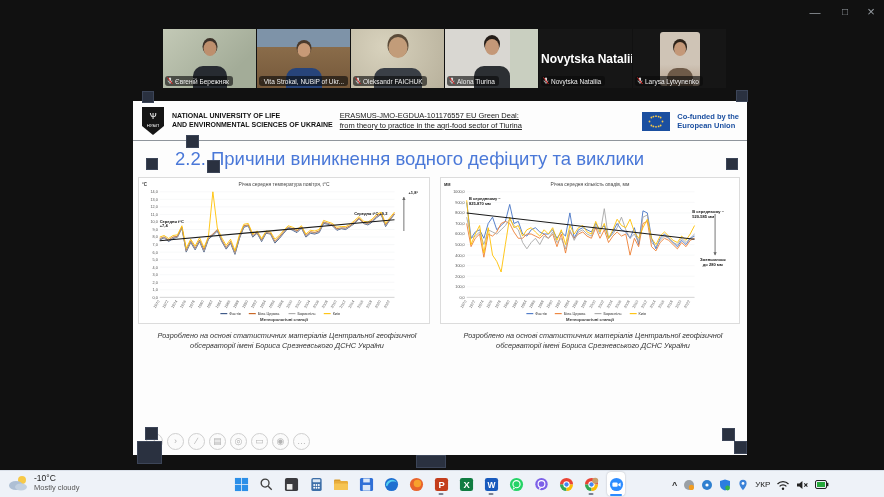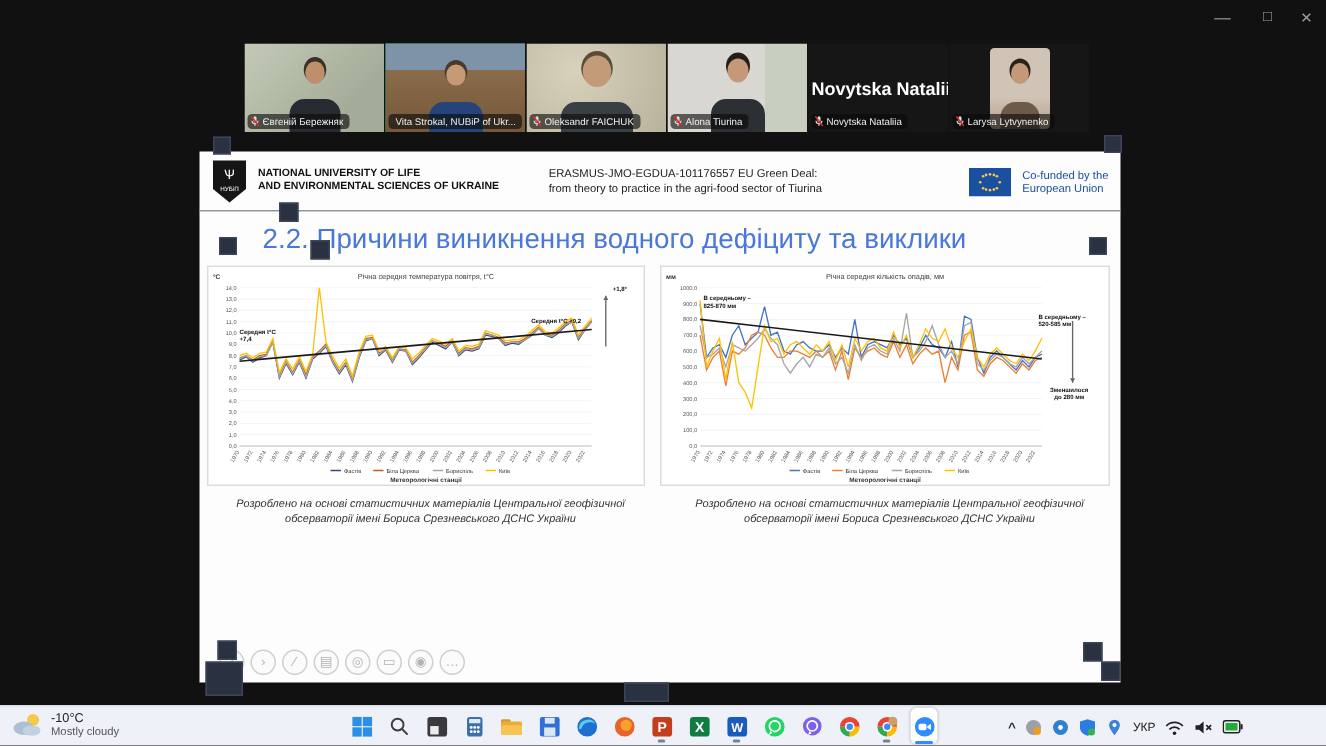--- a/index.html
+++ b/index.html
@@ -37,22 +37,22 @@
   .portrait .body { width:26px; height:18px; background:#6e5a48; }
   .bigname { position:absolute; left:2px; top:23px; font-size:12px; font-weight:bold; color:#fff; white-space:nowrap; }
   .nameTag { position:absolute; left:2px; bottom:2px; max-width:89px; display:flex; align-items:center; gap:2px;
              background:rgba(10,10,10,.62); border-radius:3px; padding:1px 4px 1px 2px;
              font-size:6.5px; color:#eee; white-space:nowrap; overflow:hidden; }
 
   
   #slide { position:absolute; left:133px; top:101px; width:614px; height:354px; background:#fdfdfd; }
   #slide-header { display:flex; align-items:center; gap:7px; padding:5px 8px 4px 8px; border-bottom:1px solid #8f959c; }
   .univ { font-size:7px; font-weight:bold; color:#111; line-height:1.25; }
-  .erasmus { font-size:7.5px; color:#222; line-height:1.3; margin-left:26px; }
-  .cofunded { font-size:7.5px; font-weight:normal; color:#1b4fa0; line-height:1.25; }
+  .erasmus { font-size:7.5px; color:#222; line-height:1.3; margin-left:0;text-decoration:underline; }
+  .cofunded { font-size:7.5px; font-weight:bold; color:#1b4fa0; line-height:1.25; }
   .euflag { margin-left:auto; }
   #slide-title { margin:6px 14px 0 42px; font-size:18.5px; line-height:1.3; color:#4a78d8; }
   #slide-subtitle { margin-top:4px; text-align:center; font-size:12.5px; font-weight:bold; color:#3f6fd0; }
   #charts { display:flex; gap:10px; margin:6px 5px 0 5px; }
   .chartbox { background:#fff; border:1px solid #dcdcdc; }
   #captions { display:flex; gap:14px; margin:5px 8px 0 8px; }
   .capcol { flex:1; text-align:center; }
   .caption { font-size:9px; color:#1a1a1a; line-height:1.3; }
   .source { font-size:7.3px; font-style:italic; color:#333; margin-top:2px; line-height:1.3; }
   #ss-toolbar { position:absolute; left:13px; bottom:5px; display:flex; gap:4px; }

